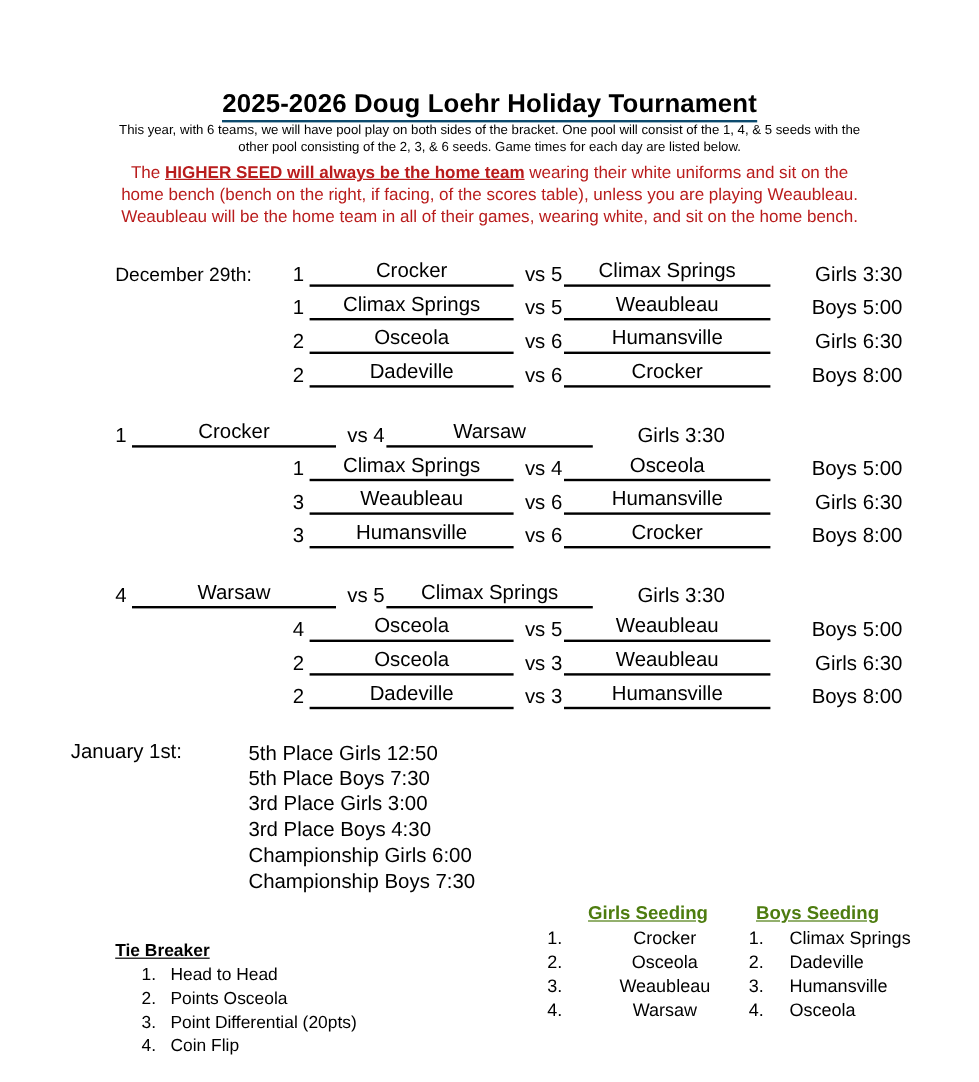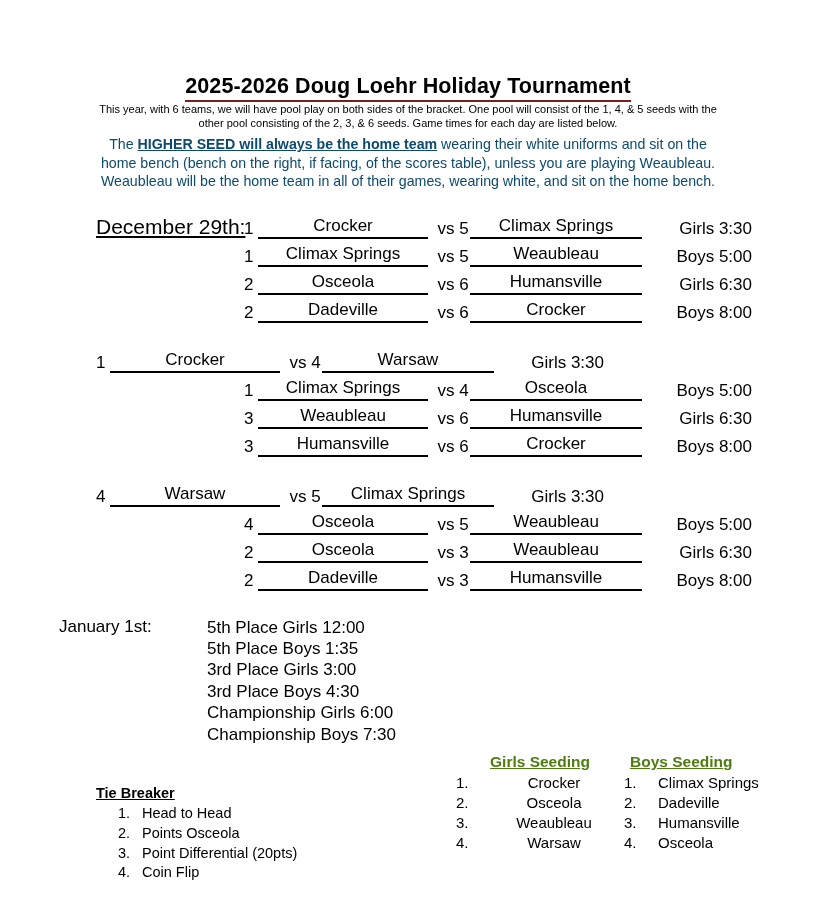--- a/index.html
+++ b/index.html
@@ -27,40 +27,40 @@
   
   .title-wrap {
     text-align: center;
     padding-top: 74px;
   }
   .doc-title {
     display: inline-block;
     font-size: 21.5px;
     font-weight: bold;
     letter-spacing: 0.1px;
-    border-bottom: 2px solid #7f1d1d;
+    border-bottom: 2px solid #0c4a6e;
     padding-bottom: 1px;
     line-height: 1.15;
   }
 
   
   .intro {
     width: 620px;
     margin: 0 auto;
     text-align: center;
     font-size: 11px;
     line-height: 1.30;
   }
   .notice {
     width: 630px;
     margin: 0 auto;
     text-align: center;
     font-size: 14.2px;
     line-height: 1.30;
-    color: #0c4a6e;
+    color: #b91c1c;
     padding-top: 5px;
   }
   .notice .emph {
     font-weight: bold;
     text-decoration: underline;
   }
 
   
   .schedule {
     margin-top: 20px;
@@ -71,23 +71,22 @@
   }
   .game-row {
     display: flex;
     align-items: flex-end;
     height: 28px;
     font-size: 17px;
   }
   .day-label {
     width: 148px;
     flex: 0 0 148px;
-    font-size: 21px;
+    font-size: 16px;
     white-space: nowrap;
-    text-decoration: underline;
   }
   .seed {
     width: 14px;
     flex: 0 0 14px;
     text-align: left;
   }
   .team-blank {
     flex: 0 0 170px;
     width: 170px;
     text-align: center;
@@ -315,22 +314,22 @@
         <div class="team-blank right">Humansville</div>
         <div class="gtime">Boys 8:00</div>
       </div>
     </div>
 
   </div>
 
   <div class="finals-block">
     <div class="finals-label">January 1st:</div>
     <div class="finals-list">
-      <div>5th Place Girls 12:00</div>
-      <div>5th Place Boys 1:35</div>
+      <div>5th Place Girls 12:50</div>
+      <div>5th Place Boys 7:30</div>
       <div>3rd Place Girls 3:00</div>
       <div>3rd Place Boys 4:30</div>
       <div>Championship Girls 6:00</div>
       <div>Championship Boys 7:30</div>
     </div>
   </div>
 
   <div class="bottom">
 
     <div class="tiebreak">

